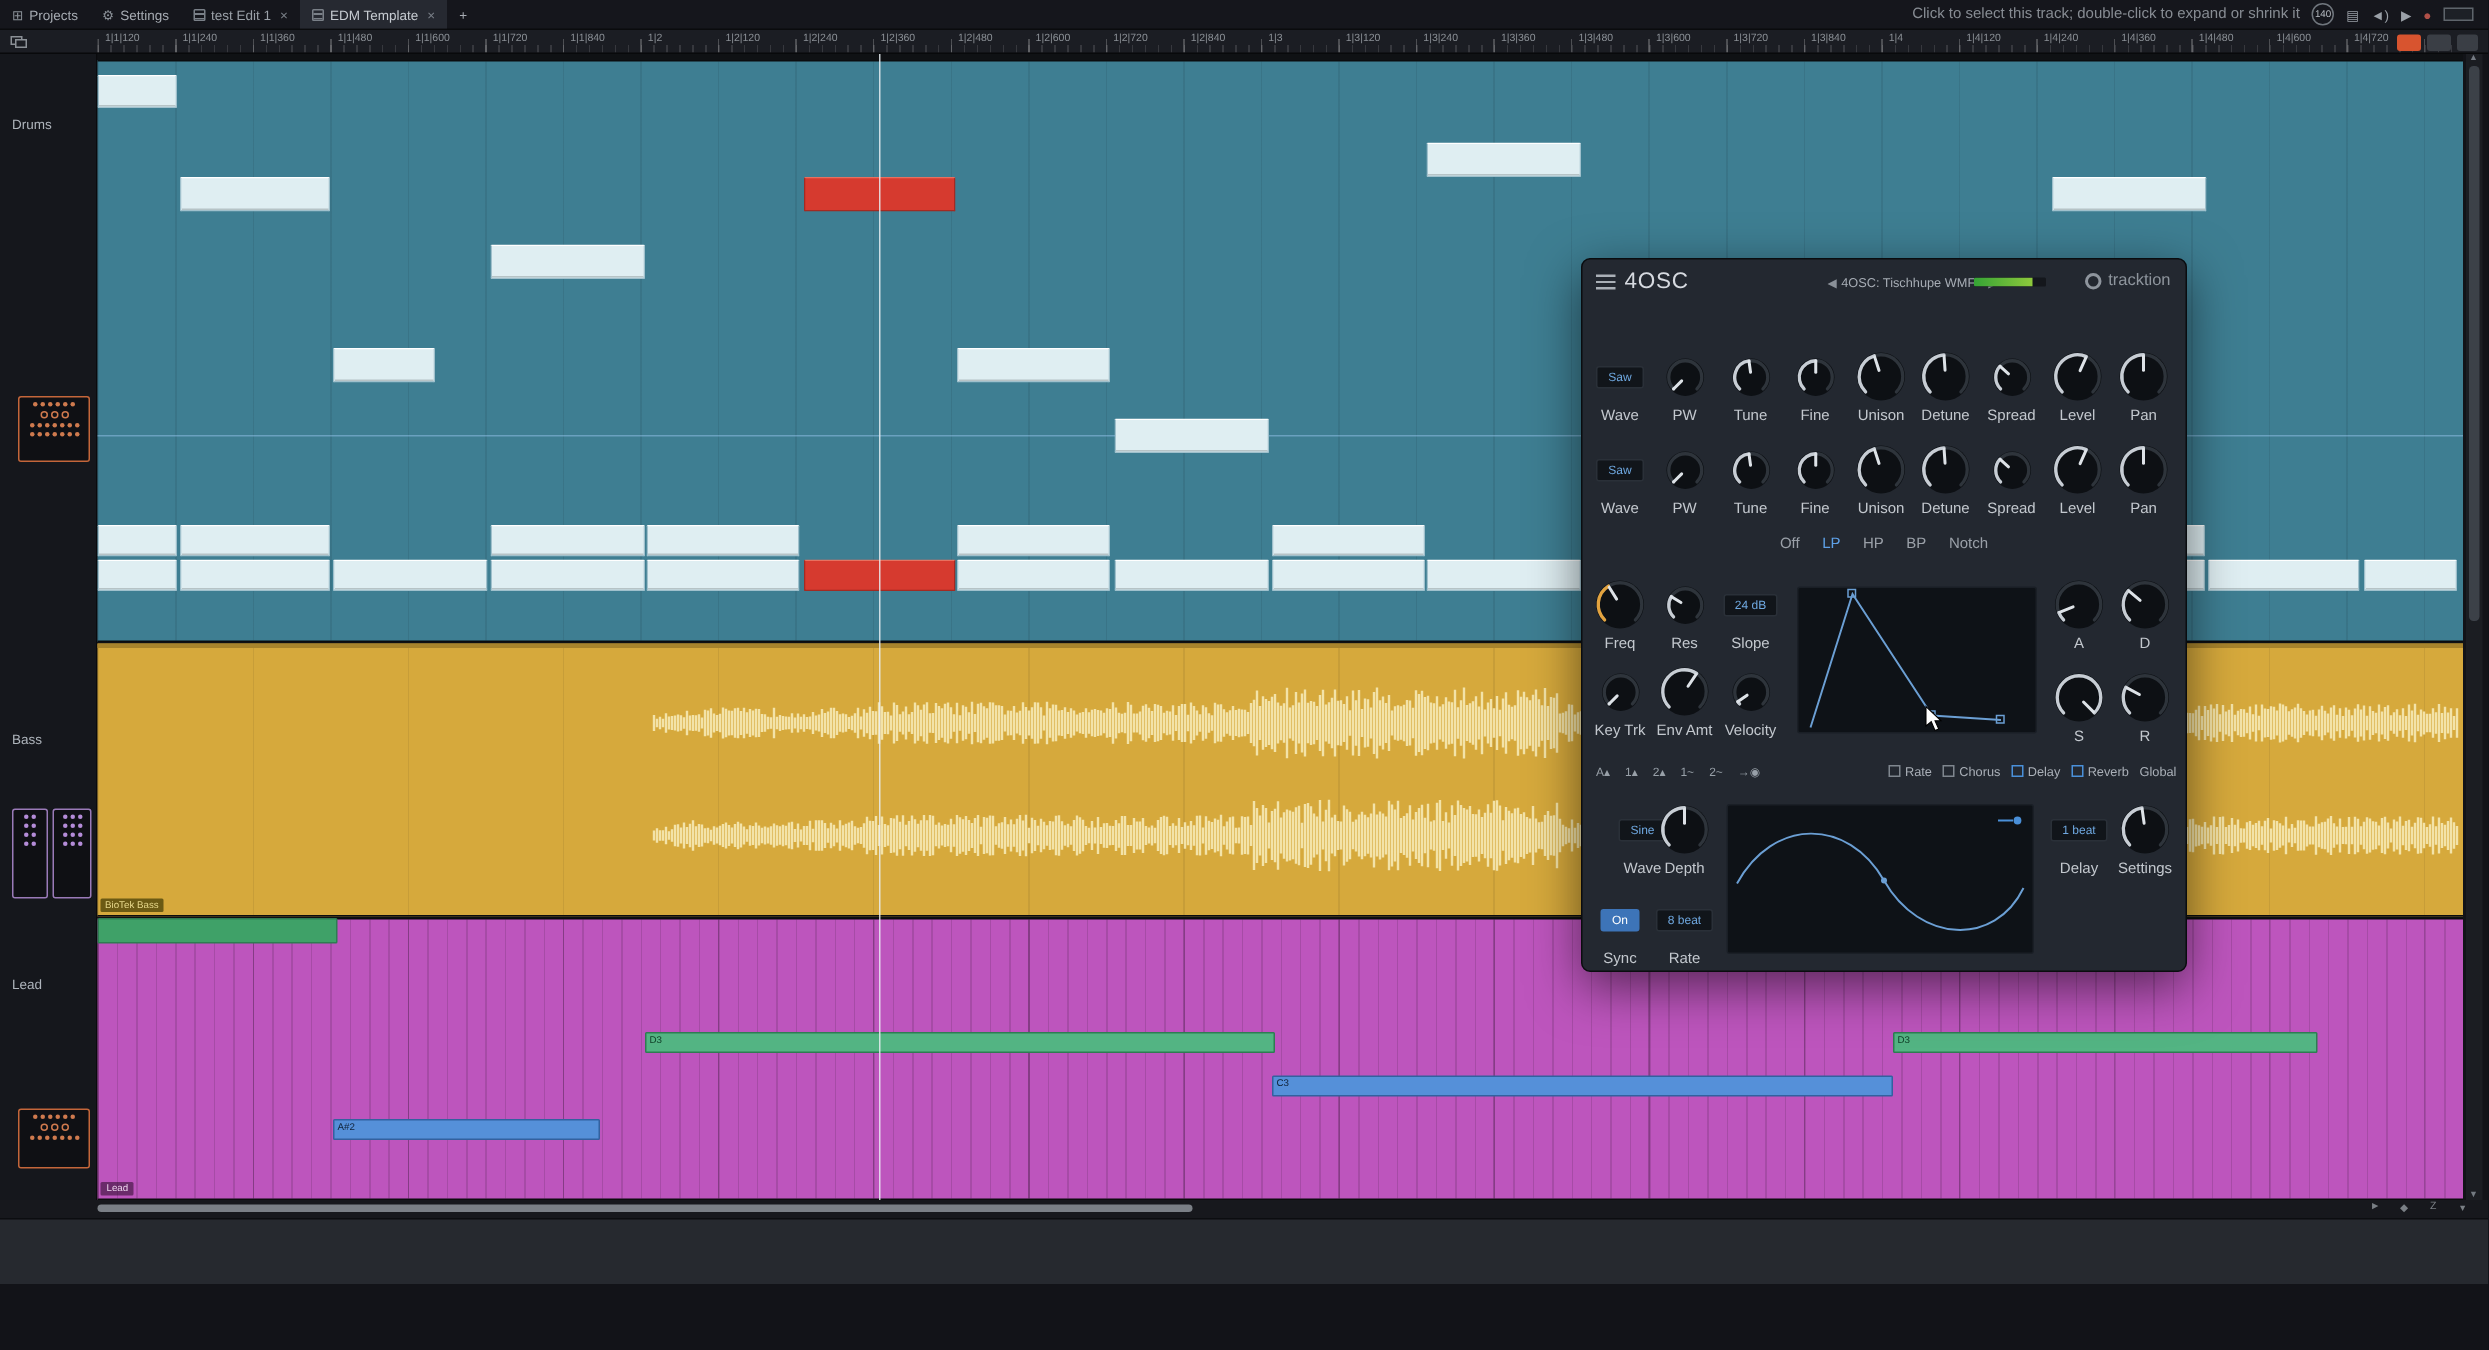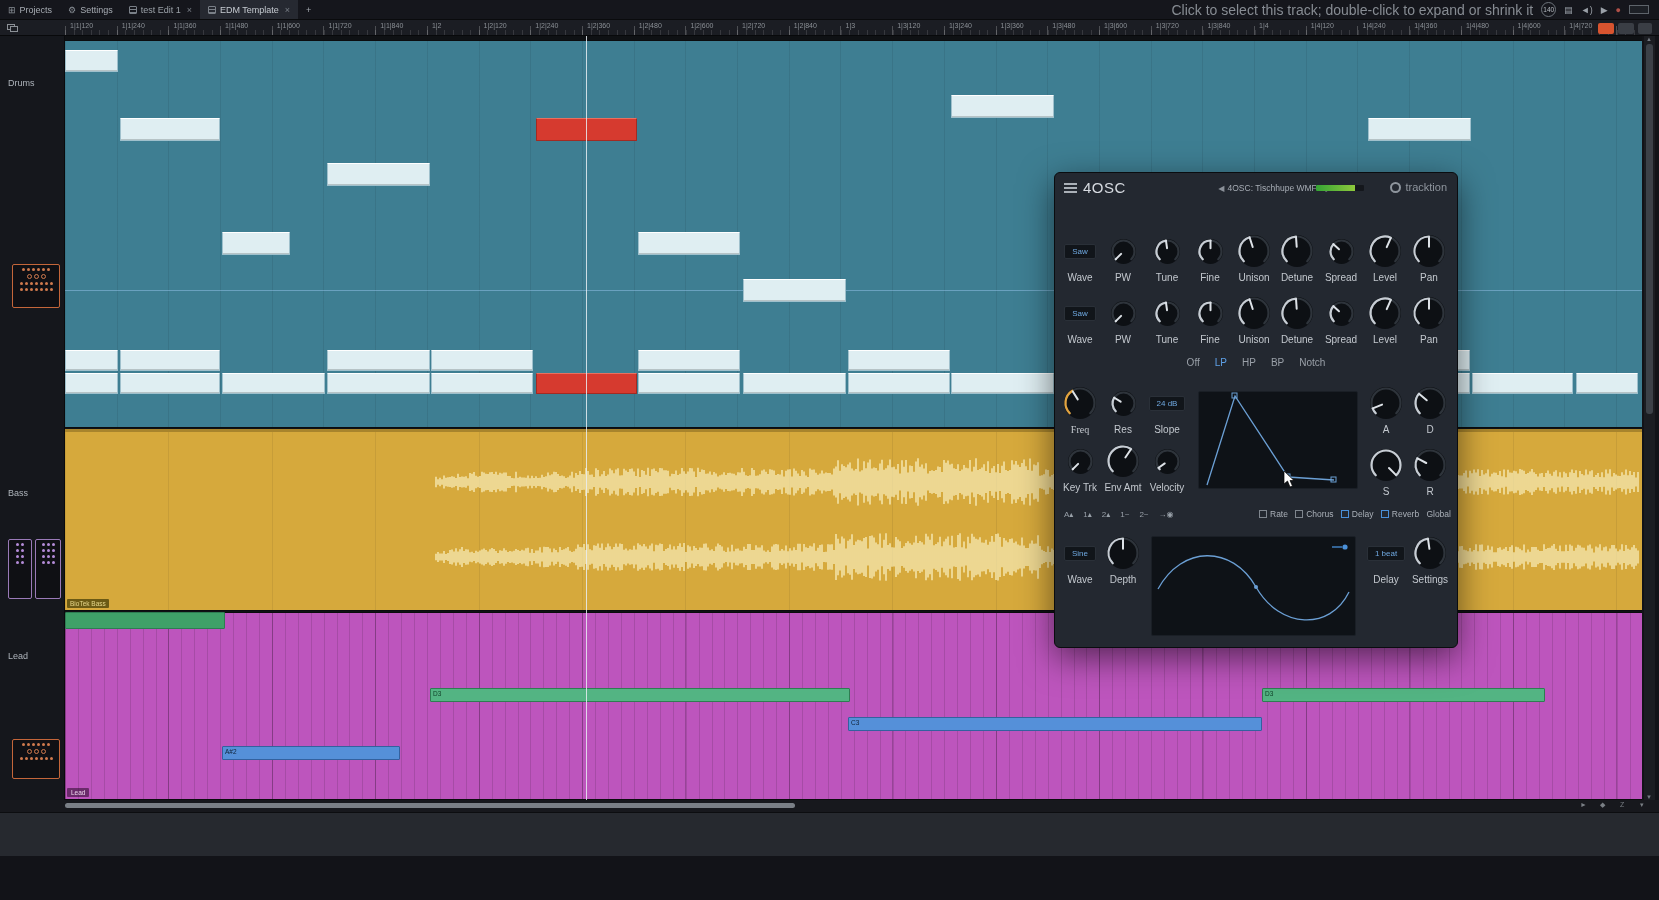--- a/index.html
+++ b/index.html
@@ -11,21 +11,21 @@
   #menubar{position:absolute;left:0;top:0;width:1659px;height:20px;background:#15161c;
            display:flex;align-items:center;font-size:9px;color:#a7acb3;border-bottom:1px solid #0a0b0d;}
   .mb-item{display:flex;align-items:center;gap:4px;padding:0 8px;height:100%;cursor:default;}
   .mb-glyph{font-size:9px;color:#8a9097;}
   .mb-tab{display:flex;align-items:center;gap:4px;padding:0 8px;height:100%;color:#9ba1a8;}
   .mb-tab.active{background:#262931;color:#c6cbd1;}
   .tab-doc{width:8px;height:8px;border:1px solid #7a8088;border-radius:1px;
            background:linear-gradient(#0000 2px,#7a8088 2px,#7a8088 3px,#0000 3px,#0000 5px,#7a8088 5px,#7a8088 6px,#0000 6px);}
   .tab-close{color:#787e86;margin-left:2px;}
   #mb-right{margin-left:auto;display:flex;align-items:center;gap:8px;padding-right:10px;}
-  #mb-tooltip{color:#878c93;font-size:14px;}
+  #mb-tooltip{color:#878c93;font-size:10px;}
   #cpu-badge{width:15px;height:15px;border:1px solid #6f757c;border-radius:50%;
              display:flex;align-items:center;justify-content:center;font-size:6.5px;color:#b7bcc2;}
   .mb-ico{color:#9aa0a7;font-size:9px;}
   #cpu-box{width:20px;height:9px;border:1px solid #5e646b;background:#1d2026;}
 
   
   #ruler{position:absolute;left:0;top:20px;width:1659px;height:16px;background:#1b1d23;
          border-bottom:1px solid #08090b;overflow:hidden;}
   .rlabel{position:absolute;top:2px;font-size:7px;color:#8b9096;white-space:nowrap;}
   #ruler-ticks-fine{position:absolute;left:65px;bottom:0;width:1577px;height:5px;
@@ -646,21 +646,21 @@
       </div>
 
     <div id="filter-modes">
         <span class="fmode">Off</span>
         <span class="fmode active">LP</span>
         <span class="fmode">HP</span>
         <span class="fmode">BP</span>
         <span class="fmode">Notch</span>
       </div>
     <div class="prow" id="filter-r1" style="top:210px;">
-        <div class="pcell" style="left: 25px; font-family: Liberation Serif, serif;">
+        <div class="pcell" style="left: 25px;">
           <div class="knobwrap">
             <svg width="34" height="34" viewBox="0 0 34 34">
     <circle cx="17" cy="17" r="16" fill="#0d1014"></circle>
     <path d="M 6.74695167279506 27.253048327204937 A 14.5 14.5 0 1 1 27.25304832720494 27.253048327204937" stroke="#2e343b" stroke-width="2.2" fill="none" stroke-linecap="round"></path>
     <path d="M 6.74695167279506 27.253048327204937 A 14.5 14.5 0 0 1 9.316170668618529 4.703302605731823" stroke="#e2a33f" stroke-width="2.2" fill="none" stroke-linecap="round"></path>
     <line x1="14.74784312700888" y1="13.39579559133519" x2="9.793098006428412" y2="5.466545892272606" stroke="#dde2e7" stroke-width="2" stroke-linecap="round"></line>
   </svg>
           </div>
           <div class="plabel">Freq</div>
         </div>
@@ -797,36 +797,50 @@
           <span>Delay</span>
         </span>
         <span class="fx-item">
           <span class="cb checked"></span>
           <span>Reverb</span>
         </span>
         <span id="global-lbl">Global</span>
       </div>
 
     <div class="prow" id="lfo-l1" style="top:360px;">
-        <div class="pcell" style="left: 25px;">
+        <div class="pcell" style="left: 40px;">
           <div class="knobwrap">
             <span class="pbtn">Sine</span>
           </div>
           <div class="plabel">Wave</div>
         </div>
         <div class="pcell" style="left: 68px;">
           <div class="knobwrap">
             <svg width="34" height="34" viewBox="0 0 34 34">
     <circle cx="17" cy="17" r="16" fill="#0d1014"></circle>
     <path d="M 6.74695167279506 27.253048327204937 A 14.5 14.5 0 1 1 27.25304832720494 27.253048327204937" stroke="#2e343b" stroke-width="2.2" fill="none" stroke-linecap="round"></path>
     <path d="M 6.74695167279506 27.253048327204937 A 14.5 14.5 0 0 1 17 2.5" stroke="#c7cdd4" stroke-width="2.2" fill="none" stroke-linecap="round"></path>
     <line x1="17" y1="12.75" x2="17" y2="3.3999999999999986" stroke="#dde2e7" stroke-width="2" stroke-linecap="round"></line>
   </svg>
           </div>
           <div class="plabel">Depth</div>
+        </div>
+      </div>
+    <div class="prow" id="lfo-l2" style="top:420px;">
+        <div class="pcell" style="left: 25px;">
+          <div class="knobwrap">
+            <span class="pbtn pbtn-on">On</span>
+          </div>
+          <div class="plabel">Sync</div>
+        </div>
+        <div class="pcell" style="left: 68px;">
+          <div class="knobwrap">
+            <span class="pbtn">8 beat</span>
+          </div>
+          <div class="plabel">Rate</div>
         </div>
       </div>
     <div class="prow" id="lfo-r1" style="top:360px;">
         <div class="pcell" style="left: 331px;">
           <div class="knobwrap">
             <span class="pbtn">1 beat</span>
           </div>
           <div class="plabel">Delay</div>
         </div>
         <div class="pcell" style="left: 375px;">

